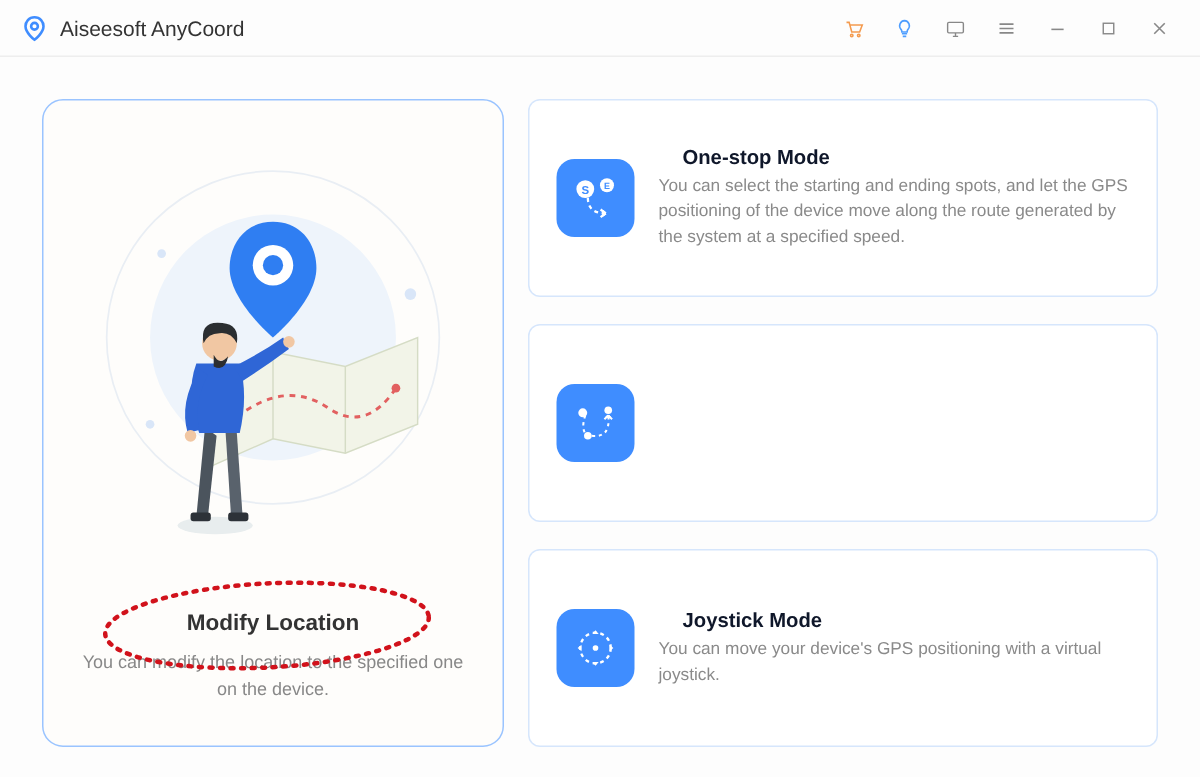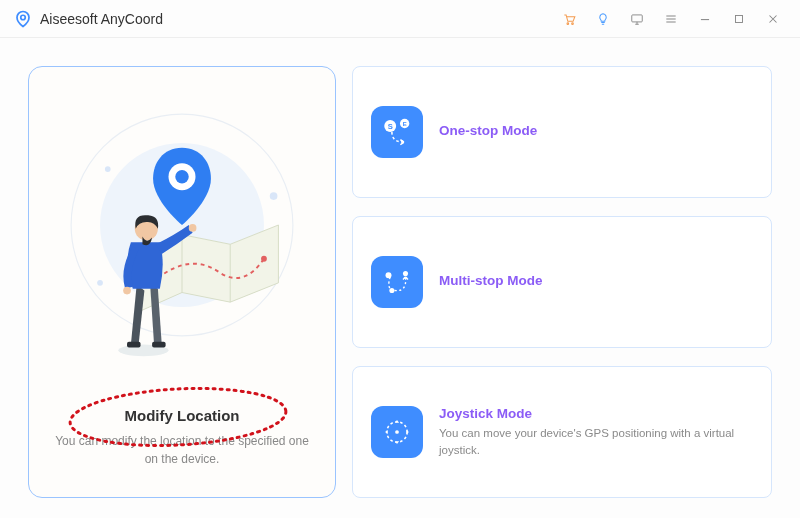--- a/index.html
+++ b/index.html
@@ -105,22 +105,23 @@
   .mode-card .icon-box {
     width: 52px; height: 52px;
     border-radius: 12px;
     background: #3f8dff;
     display: flex; align-items: center; justify-content: center;
     flex-shrink: 0;
   }
   .mode-card .text .title {
     font-weight: 700;
     font-size: 13.5px;
-    color: #8b5cf6;
+    color: #0f172a;
     margin-bottom: 4px;
+    margin-left: 16px;
   }
   .mode-card .text .desc {
     font-size: 11.5px;
     color: #8a8a8a;
     line-height: 1.45;
   }
 </style>
 </head>
 <body>
 
@@ -240,36 +241,36 @@
           <circle cx="12" cy="13" r="7" fill="#fff"></circle>
           <text x="12" y="17" font-size="9" text-anchor="middle" fill="#3f8dff" font-weight="bold">S</text>
           <circle cx="29" cy="10" r="5.5" fill="#fff"></circle>
           <text x="29" y="13" font-size="7" text-anchor="middle" fill="#3f8dff" font-weight="bold">E</text>
           <path d="M14 20 Q14 32 28 32 M28 32 l-4 -3 M28 32 l-4 3" stroke="#fff" stroke-width="1.8" fill="none" stroke-dasharray="3 3"></path>
           <path d="M28 32 l-4 -3 M28 32 l-4 3" stroke="#fff" stroke-width="1.8" fill="none"></path>
         </svg>
       </div>
       <div class="text">
         <div class="title">One-stop Mode</div>
+        <div class="desc">You can select the starting and ending spots, and let the GPS positioning of the device move along the route generated by the system at a specified speed.</div>
       </div>
     </div>
 
     <div class="mode-card">
       <div class="icon-box">
         <svg width="34" height="34" viewBox="0 0 40 40" fill="none">
           <circle cx="10" cy="12" r="3.5" fill="#fff"></circle>
           <circle cx="30" cy="10" r="3" fill="#fff"></circle>
           <circle cx="14" cy="30" r="3" fill="#fff"></circle>
           <path d="M12 14 Q8 26 14 30" stroke="#fff" stroke-width="1.6" fill="none" stroke-dasharray="2.5 3"></path>
           <path d="M17 30 Q32 32 30 14 M30 14 l-3 3 M30 14 l3 3" stroke="#fff" stroke-width="1.6" fill="none" stroke-dasharray="2.5 3"></path>
           <path d="M30 14 l-3 3 M30 14 l3 3" stroke="#fff" stroke-width="1.6" fill="none"></path>
         </svg>
       </div>
       <div class="text">
-        <div class="title">Multi-stop Mode</div>
       </div>
     </div>
 
     <div class="mode-card">
       <div class="icon-box">
         <svg width="34" height="34" viewBox="0 0 40 40" fill="none" stroke="#fff" stroke-width="1.8">
           <circle cx="20" cy="20" r="12" stroke-dasharray="3 3"></circle>
           <circle cx="20" cy="20" r="2.2" fill="#fff" stroke="none"></circle>
           <path d="M20 6 l-2.5 3 h5 z" fill="#fff" stroke="none"></path>
           <path d="M20 34 l-2.5 -3 h5 z" fill="#fff" stroke="none"></path>

